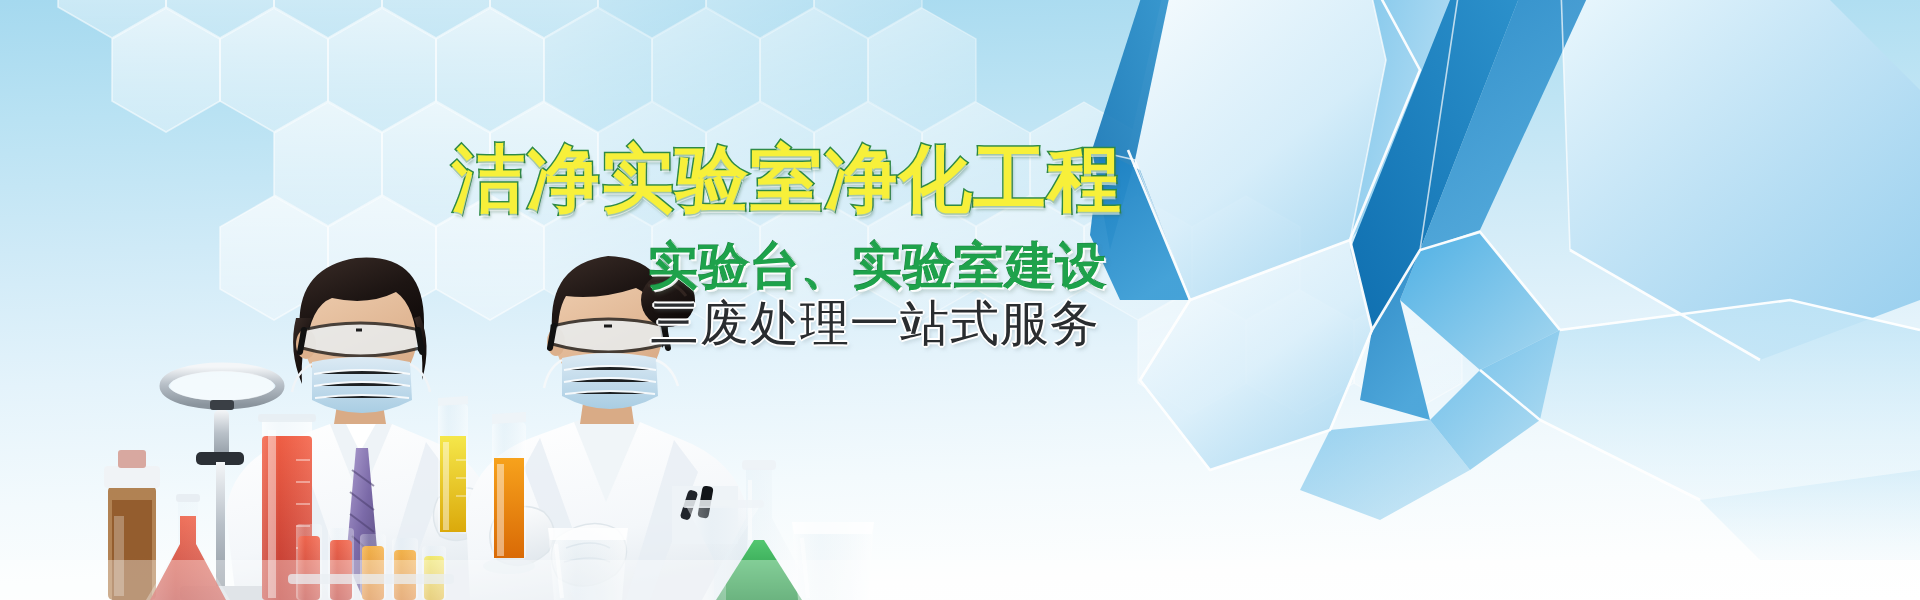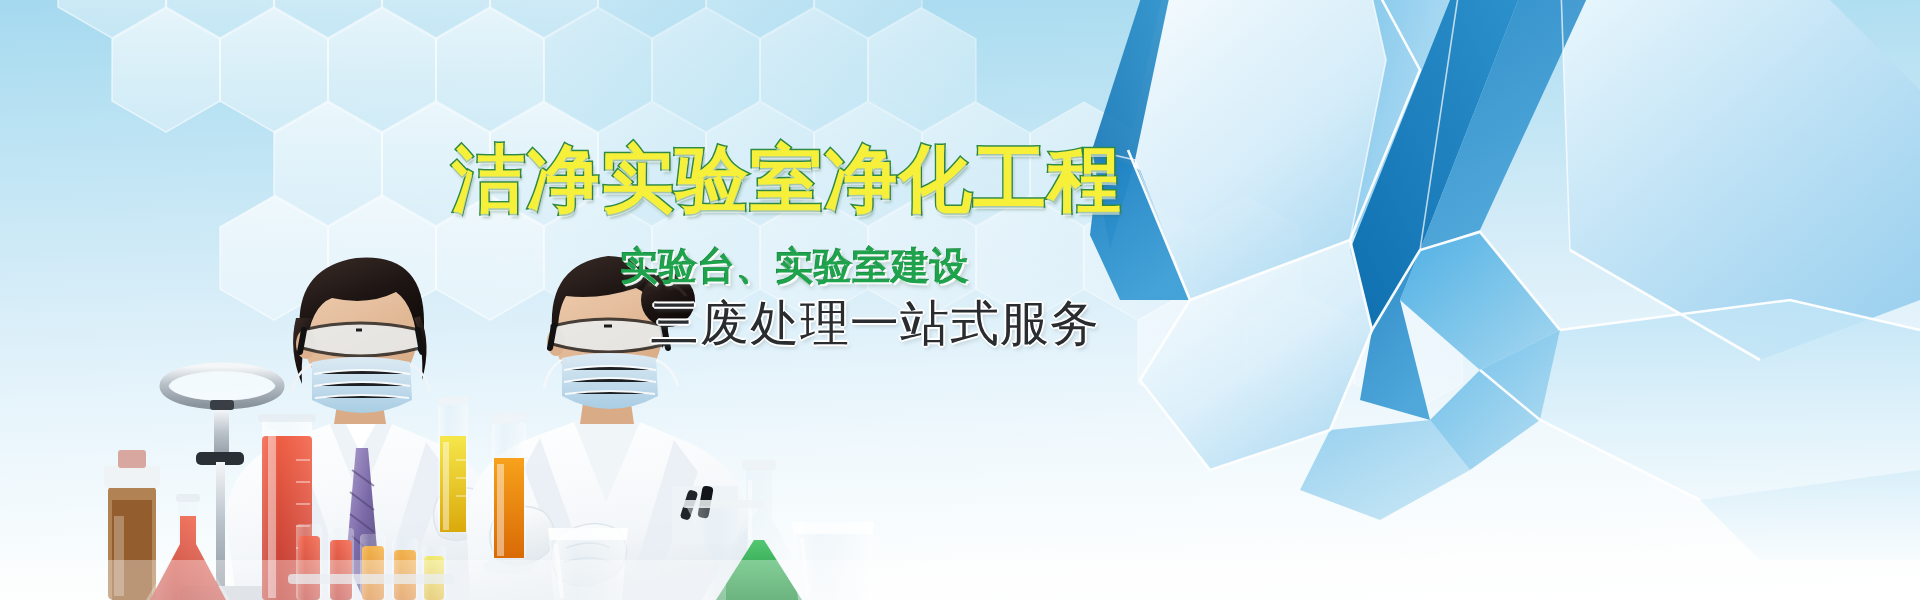--- a/index.html
+++ b/index.html
@@ -27,22 +27,22 @@
     color:#f7f03a;
     -webkit-text-stroke:3px #2f8a46;
     paint-order:stroke fill;
     text-shadow:
       0 3px 0 rgba(255,255,255,.55),
       2px 4px 3px rgba(60,110,80,.35);
     font-family:"DejaVu Sans","Liberation Sans",sans-serif;
   }
 
   #line2{
-    left:620px;top:238px;
-    font-size:38px;line-height:56px;
+    left:648px;top:238px;
+    font-size:50px;line-height:56px;
     color:#1ea24b;
     -webkit-text-stroke:1px #1a7f3c;
     paint-order:stroke fill;
     text-shadow:
       1px 1px 0 #ffffff,
       2px 2px 0 rgba(255,255,255,.85),
       3px 4px 4px rgba(90,120,100,.30);
     font-family:"DejaVu Sans","Liberation Sans",sans-serif;
   }
 

